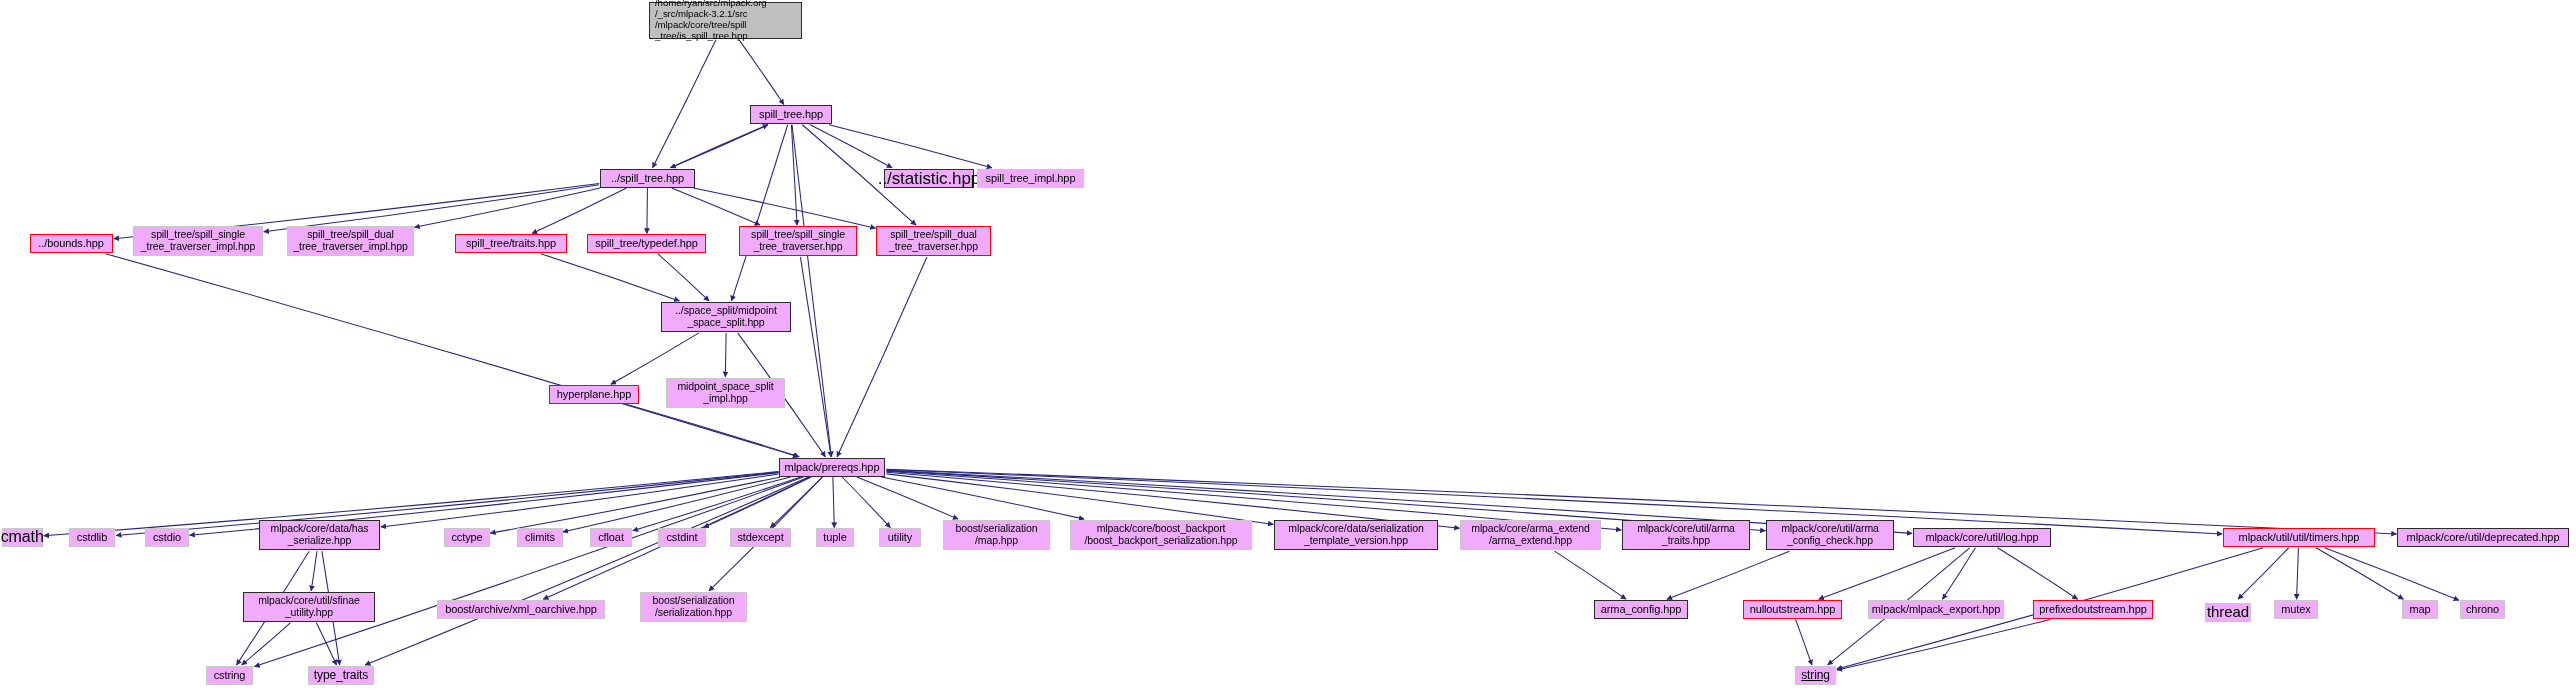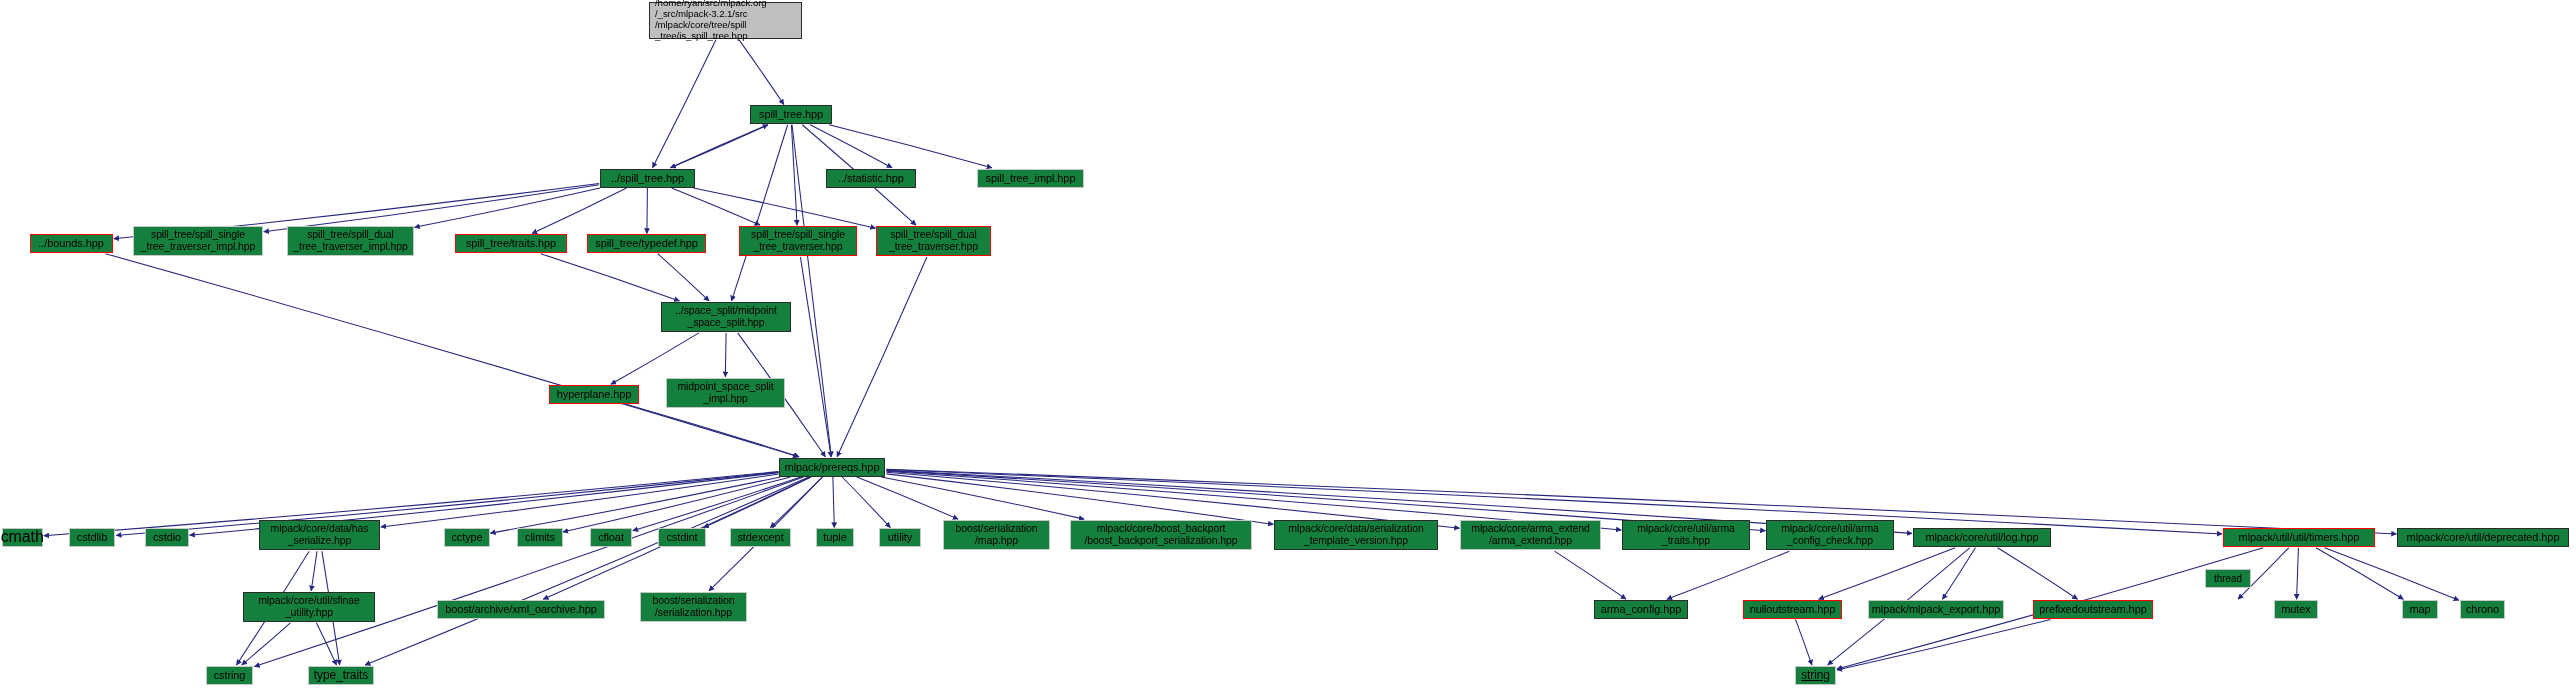--- a/index.html
+++ b/index.html
@@ -34,21 +34,21 @@
   .node {
     position: absolute;
     box-sizing: border-box;
     display: flex;
     align-items: center;
     justify-content: center;
     text-align: center;
     line-height: 1.12;
     font-size: 11.4px;
     color: #000000;
-    background: #15803d;
+    background: #f0abfc;
     border: 0.8px solid #c0c0c0;
     white-space: pre-line;
     padding: 0.8px 4.2px;
     letter-spacing: -0.1px;
   }
   .node.style-dark {
     border: 1.3px solid #2b2b2b;
   }
   .node.style-red {
     border: 1.3px solid #ff0000;
@@ -142,21 +142,21 @@
       <path d="M 2130.8 735.0 Q 2140.8 762.0 2150.2 789.0" fill="none" stroke="#26267f" stroke-width="1.25" marker-end="url(#arrow)"></path>
       <path d="M 2433.3 735.0 Q 2307.5 766.8 2180.0 795.0" fill="none" stroke="#26267f" stroke-width="1.25" marker-end="url(#arrow)"></path>
     </svg>
   <div id="node-layer">
       <div class="node style-root" style="left: 649px; top: 1.7px; width: 153px; height: 37px; font-size: 9.7px; padding: 1.7px 5px;">/home/ryan/src/mlpack.org
 /_src/mlpack-3.2.1/src
 /mlpack/core/tree/spill
     _tree/is_spill_tree.hpp</div>
       <div class="node style-dark" style="left: 750px; top: 105px; width: 82px; height: 18.5px; font-size: 11px;">spill_tree.hpp</div>
       <div class="node style-dark" style="left: 600px; top: 169px; width: 95px; height: 18.5px; font-size: 11px;">../spill_tree.hpp</div>
-      <div class="node style-dark" style="left: 826px; top: 169px; width: 90px; height: 18.5px; font-size: 11px;">../statistic.hpp</div>
+      <div class="node style-dark" style="left: 884px; top: 169px; width: 90px; height: 18.5px; font-size: 17px;">../statistic.hpp</div>
       <div class="node style-grey" style="left: 977px; top: 169px; width: 107px; height: 18.5px; font-size: 11px;">spill_tree_impl.hpp</div>
       <div class="node style-red" style="left: 29.5px; top: 234px; width: 83px; height: 18.5px; font-size: 11px;">../bounds.hpp</div>
       <div class="node style-grey" style="left: 133px; top: 226px; width: 130px; height: 30px; font-size: 10.5px;">spill_tree/spill_single
 _tree_traverser_impl.hpp</div>
       <div class="node style-grey" style="left: 287px; top: 226px; width: 127px; height: 30px; font-size: 10.5px;">spill_tree/spill_dual
 _tree_traverser_impl.hpp</div>
       <div class="node style-red" style="left: 455px; top: 234px; width: 112px; height: 18.5px; font-size: 11px;">spill_tree/traits.hpp</div>
       <div class="node style-red" style="left: 587px; top: 234px; width: 119px; height: 18.5px; font-size: 11px;">spill_tree/typedef.hpp</div>
       <div class="node style-red" style="left: 739px; top: 226px; width: 118px; height: 30px; font-size: 10.5px;">spill_tree/spill_single
 _tree_traverser.hpp</div>
@@ -197,21 +197,21 @@
       <div class="node style-dark" style="left: 2397px; top: 528px; width: 172px; height: 18.5px; font-size: 11px;">mlpack/core/util/deprecated.hpp</div>
       <div class="node style-dark" style="left: 243px; top: 592px; width: 132px; height: 30px; font-size: 10.5px;">mlpack/core/util/sfinae
 _utility.hpp</div>
       <div class="node style-grey" style="left: 437px; top: 600px; width: 168px; height: 18.5px; font-size: 11px;">boost/archive/xml_oarchive.hpp</div>
       <div class="node style-grey" style="left: 640px; top: 592px; width: 107px; height: 30px; font-size: 10.5px;">boost/serialization
 /serialization.hpp</div>
       <div class="node style-dark" style="left: 1594px; top: 600px; width: 94px; height: 18.5px; font-size: 11px;">arma_config.hpp</div>
       <div class="node style-red" style="left: 1743px; top: 600px; width: 99px; height: 18.5px; font-size: 11px;">nulloutstream.hpp</div>
       <div class="node style-grey" style="left: 1868px; top: 600px; width: 136px; height: 18.5px; font-size: 11px;">mlpack/mlpack_export.hpp</div>
       <div class="node style-red" style="left: 2033px; top: 600px; width: 120px; height: 18.5px; font-size: 11px;">prefixedoutstream.hpp</div>
-      <div class="node style-grey" style="left: 2205px; top: 569px; width: 46px; height: 18.5px; font-size: 10px;">thread</div>
+      <div class="node style-grey" style="left: 2205px; top: 603px; width: 46px; height: 18.5px; font-size: 15px;">thread</div>
       <div class="node style-grey" style="left: 2274px; top: 600px; width: 44px; height: 18.5px; font-size: 11px;">mutex</div>
       <div class="node style-grey" style="left: 2402px; top: 600px; width: 36px; height: 18.5px; font-size: 11px;">map</div>
       <div class="node style-grey" style="left: 2460px; top: 600px; width: 45px; height: 18.5px; font-size: 11px;">chrono</div>
       <div class="node style-grey" style="left: 206px; top: 666px; width: 47px; height: 18.5px; font-size: 11px;">cstring</div>
       <div class="node style-grey" style="left: 308px; top: 666px; width: 66px; height: 18.5px; font-size: 12px;">type_traits</div>
       <div class="node style-grey" style="left: 1795px; top: 666px; width: 41px; height: 18.5px; font-size: 12px; text-decoration: underline;">string</div>
     </div>
 </div>
 
 

